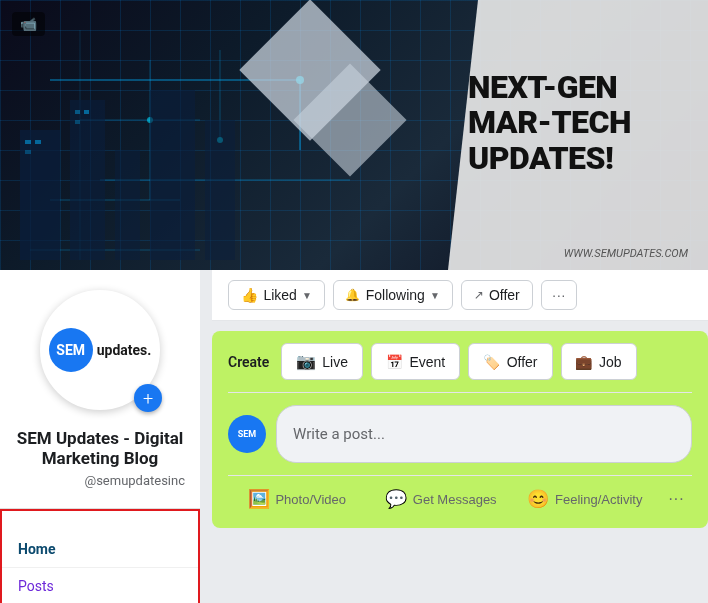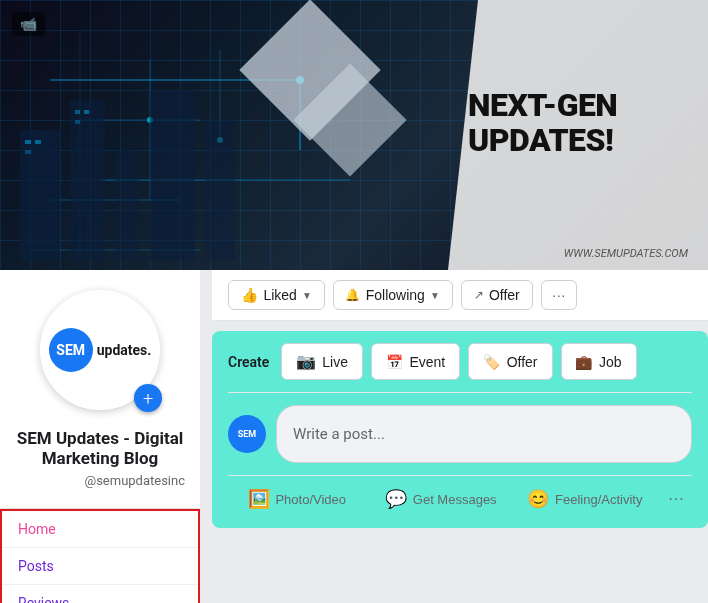--- a/index.html
+++ b/index.html
@@ -194,22 +194,23 @@
       color: #6d28d9;
       cursor: pointer;
       border-bottom: 1px solid #f0f0f0;
     }
 
     .nav-item:last-child {
       border-bottom: none;
     }
 
     .nav-item.active {
-      font-weight: 400;
-      color: #ec4899;
+      font-weight: 700;
+      color: #0c4a6e;
+      margin-top: 20px;
     }
 
     
     .main-content {
       flex: 1;
       padding: 0 0 0 12px;
     }
 
     
     .action-bar {
@@ -246,21 +247,21 @@
       border: 1px solid #ccd0d5;
       border-radius: 6px;
       background: #fff;
       font-size: 14px;
       color: #65676b;
       cursor: pointer;
     }
 
     
     .create-post-box {
-      background: #5eead4;
+      background: #bef264;
       border-radius: 8px;
       padding: 12px 16px;
       margin-bottom: 10px;
     }
 
     .create-row {
       display: flex;
       align-items: center;
       gap: 12px;
       padding-bottom: 12px;
@@ -417,20 +418,21 @@
   <div class="cover-video-icon">
     <span>📹</span>
   </div>
 
   <div style="position:absolute;top:20px;left:260px;width:100px;height:100px;background:rgba(200,210,220,0.75);transform:rotate(45deg);"></div>
   <div style="position:absolute;top:80px;left:310px;width:80px;height:80px;background:rgba(200,210,220,0.6);transform:rotate(45deg);"></div>
 
   <div class="cover-text-box">
     <div class="cover-headline">
       <div>NEXT-GEN</div>
+      <div>MAR-TECH</div>
       <div>UPDATES!</div>
     </div>
     <div class="cover-url">WWW.SEMUPDATES.COM</div>
   </div>
 </div>
 
 <div class="page-layout">
 
   <div class="sidebar">
     <div class="profile-section">

